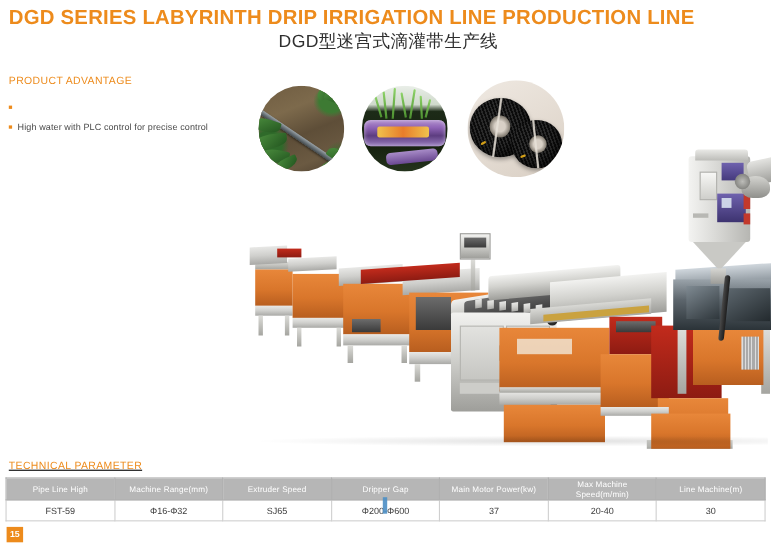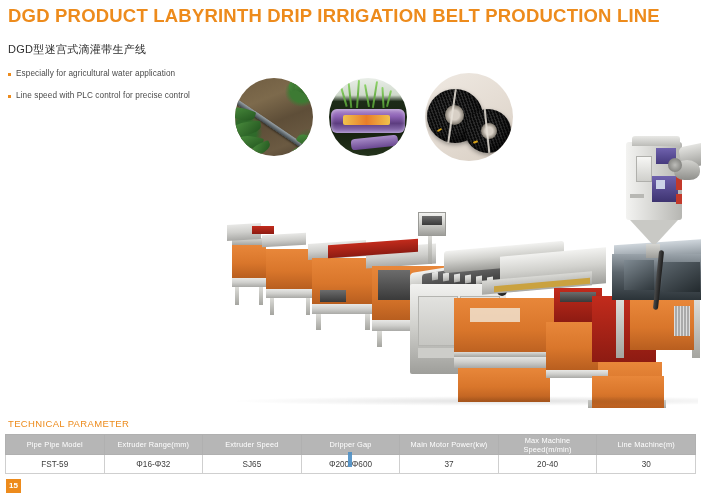--- a/index.html
+++ b/index.html
@@ -20,25 +20,26 @@
   #header { position: absolute; left: 8px; top: 5px; width: 690px; }
   #title {
     font-size: 18.5px;
     font-weight: bold;
     color: #ED8B1C;
     letter-spacing: 0.2px;
     white-space: nowrap;
     line-height: 22px;
   }
   #subtitle {
-    font-size: 11px;
+    font-size: 16px;
     color: #2e2e2e;
     line-height: 20px;
-    margin-top: 12px;
+    margin-top: 2px;
     letter-spacing: 0.3px;
+    text-align: center;
   }
 
   
   #advantage { position: absolute; left: 8px; top: 68px; width: 225px; }
   .section-heading {
     font-size: 9.5px;
     color: #ED8B1C;
     letter-spacing: 0.35px;
     margin-bottom: 12px;
   }
@@ -160,21 +161,21 @@
   #machine { position: absolute; left: 232px; top: 150px; width: 466px; height: 262px; }
   .m-part { position: absolute; }
   .orange { background: linear-gradient(180deg,#e8873a 0%, #d9762b 55%, #b85e1f 100%); }
   .silver { background: linear-gradient(180deg,#e8e8e6 0%, #cfcfcc 50%, #a9a9a6 100%); }
   .steel  { background: linear-gradient(180deg,#f2f2f0 0%,#d2d2ce 45%,#9e9e9a 100%); }
   .dark   { background: linear-gradient(180deg,#6c6c6c,#3a3a3a); }
   .redblk { background: linear-gradient(180deg,#c22b1c,#8d1b12); }
   .framebar { background: linear-gradient(180deg,#dcdcd8,#a5a5a0); }
 
   
-  #tech-heading { position: absolute; left: 8px; top: 418px; }
+  #tech-heading { position: absolute; left: 8px; top: 418px; text-decoration: underline; }
   #table-wrap { position: absolute; left: 5px; top: 434px; width: 691px; }
   table.spec {
     width: 100%;
     border-collapse: collapse;
     table-layout: fixed;
   }
   table.spec th {
     background: #b6b6b6;
     color: #ffffff;
     font-weight: normal;
@@ -219,33 +220,33 @@
     line-height: 14px;
     text-align: center;
   }
 </style>
 </head>
 <body>
 
 <div id="page">
 
   <div id="header">
-    <div id="title">DGD PRODUCT LABYRINTH DRIP IRRIGATION BELT PRODUCTION LINE</div>
+    <div id="title">DGD SERIES LABYRINTH DRIP IRRIGATION LINE PRODUCTION LINE</div>
     <div id="subtitle">DGD型迷宫式滴灌带生产线</div>
   </div>
 
   <div id="advantage">
+    <div class="section-heading">PRODUCT ADVANTAGE</div>
 
     <div class="bullet-row">
       <span class="bullet-mark"></span>
-      <span class="bullet-text">Especially for agricultural water application</span>
     </div>
     <div class="bullet-row">
       <span class="bullet-mark"></span>
-      <span class="bullet-text">Line speed with PLC control for precise control</span>
+      <span class="bullet-text">High water with PLC control for precise control</span>
     </div>
   </div>
 
   <div id="circles">
 
     <div class="circle" id="circle-1">
       <div class="c1-bg">
         <div class="c1-pipe"></div>
         <div class="c1-leaf" style="left:-6px;top:30px;width:26px;height:12px;transform:rotate(18deg)"></div>
         <div class="c1-leaf" style="left:-4px;top:44px;width:30px;height:13px;transform:rotate(-6deg)"></div>
@@ -392,22 +393,22 @@
   </div>
 
   <div id="tech-heading">
     <div class="section-heading">TECHNICAL PARAMETER</div>
   </div>
 
   <div id="table-wrap">
     <table class="spec">
       <thead>
         <tr>
-          <th>Pipe Pipe Model</th>
-          <th>Extruder Range(mm)</th>
+          <th>Pipe Line High</th>
+          <th>Machine Range(mm)</th>
           <th>Extruder Speed</th>
           <th>Dripper Gap</th>
           <th>Main Motor Power(kw)</th>
           <th>Max Machine Speed(m/min)</th>
           <th>Line Machine(m)</th>
         </tr>
       </thead>
       <tbody>
         <tr class="vals">
           <td>FST-59</td>

